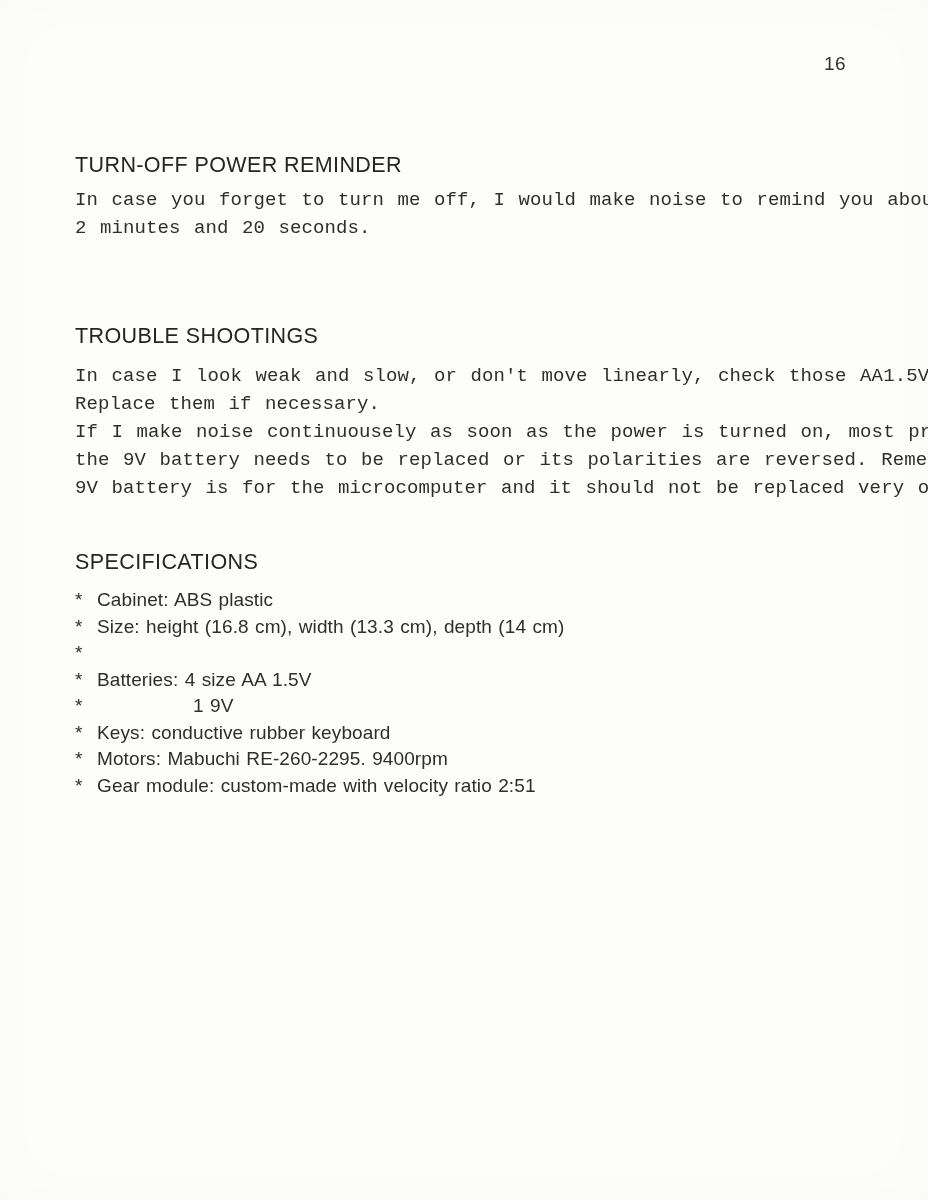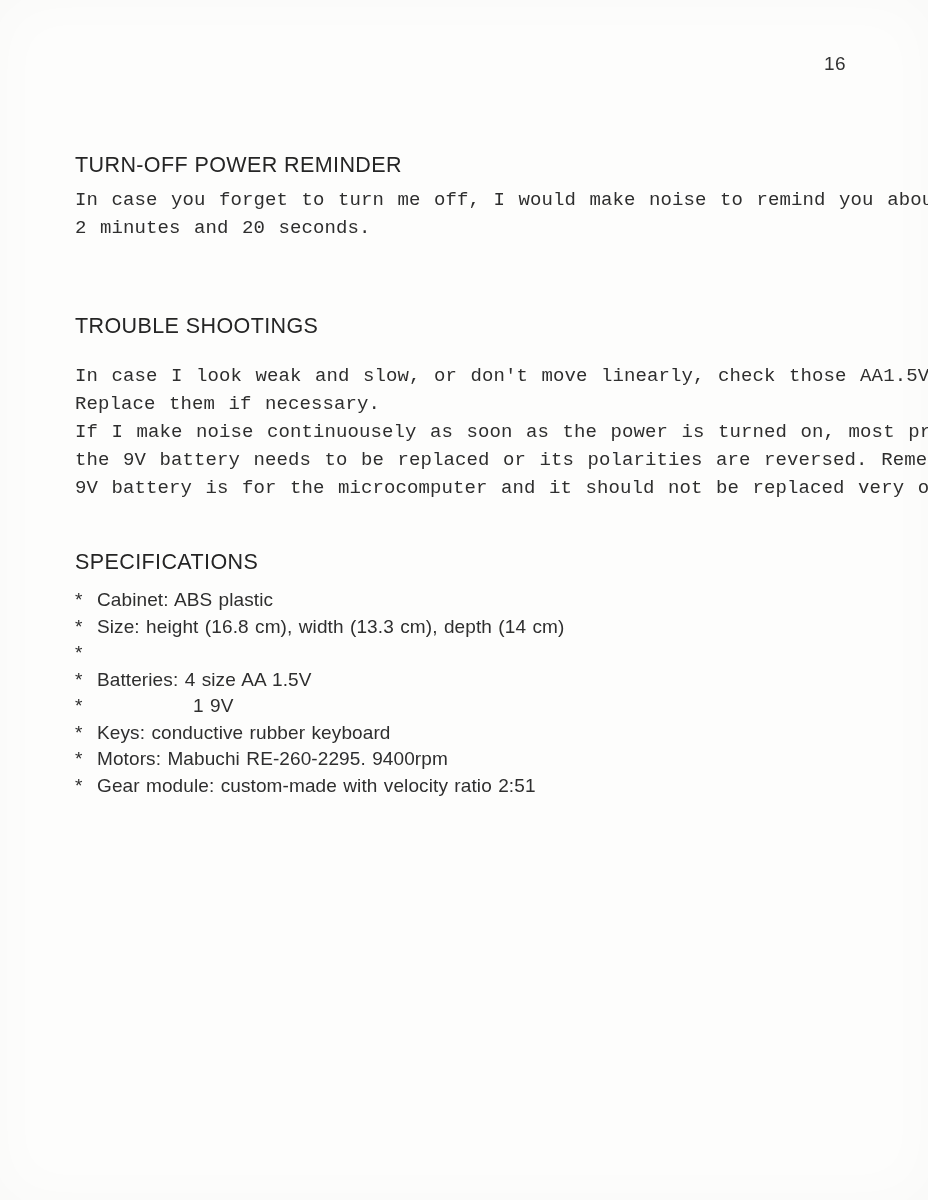--- a/index.html
+++ b/index.html
@@ -31,21 +31,21 @@
   .section-heading {
     position: absolute;
     left: 75px;
     font-size: 21.5px;
     font-weight: normal;
     letter-spacing: 0.4px;
     color: #252525;
     white-space: pre;
   }
   .heading-turn-off   { top: 135px; }
-  .heading-trouble    { top: 282px; margin-top: 32px; }
+  .heading-trouble    { top: 292px; margin-top: 32px; }
   .heading-specs      { top: 532px; }
   .body-text {
     position: absolute;
     left: 75px;
     font-size: 19px;
     line-height: 28px;
     letter-spacing: 0.1px;
     word-spacing: 2px;
     color: #2e2e2e;
     white-space: pre;

